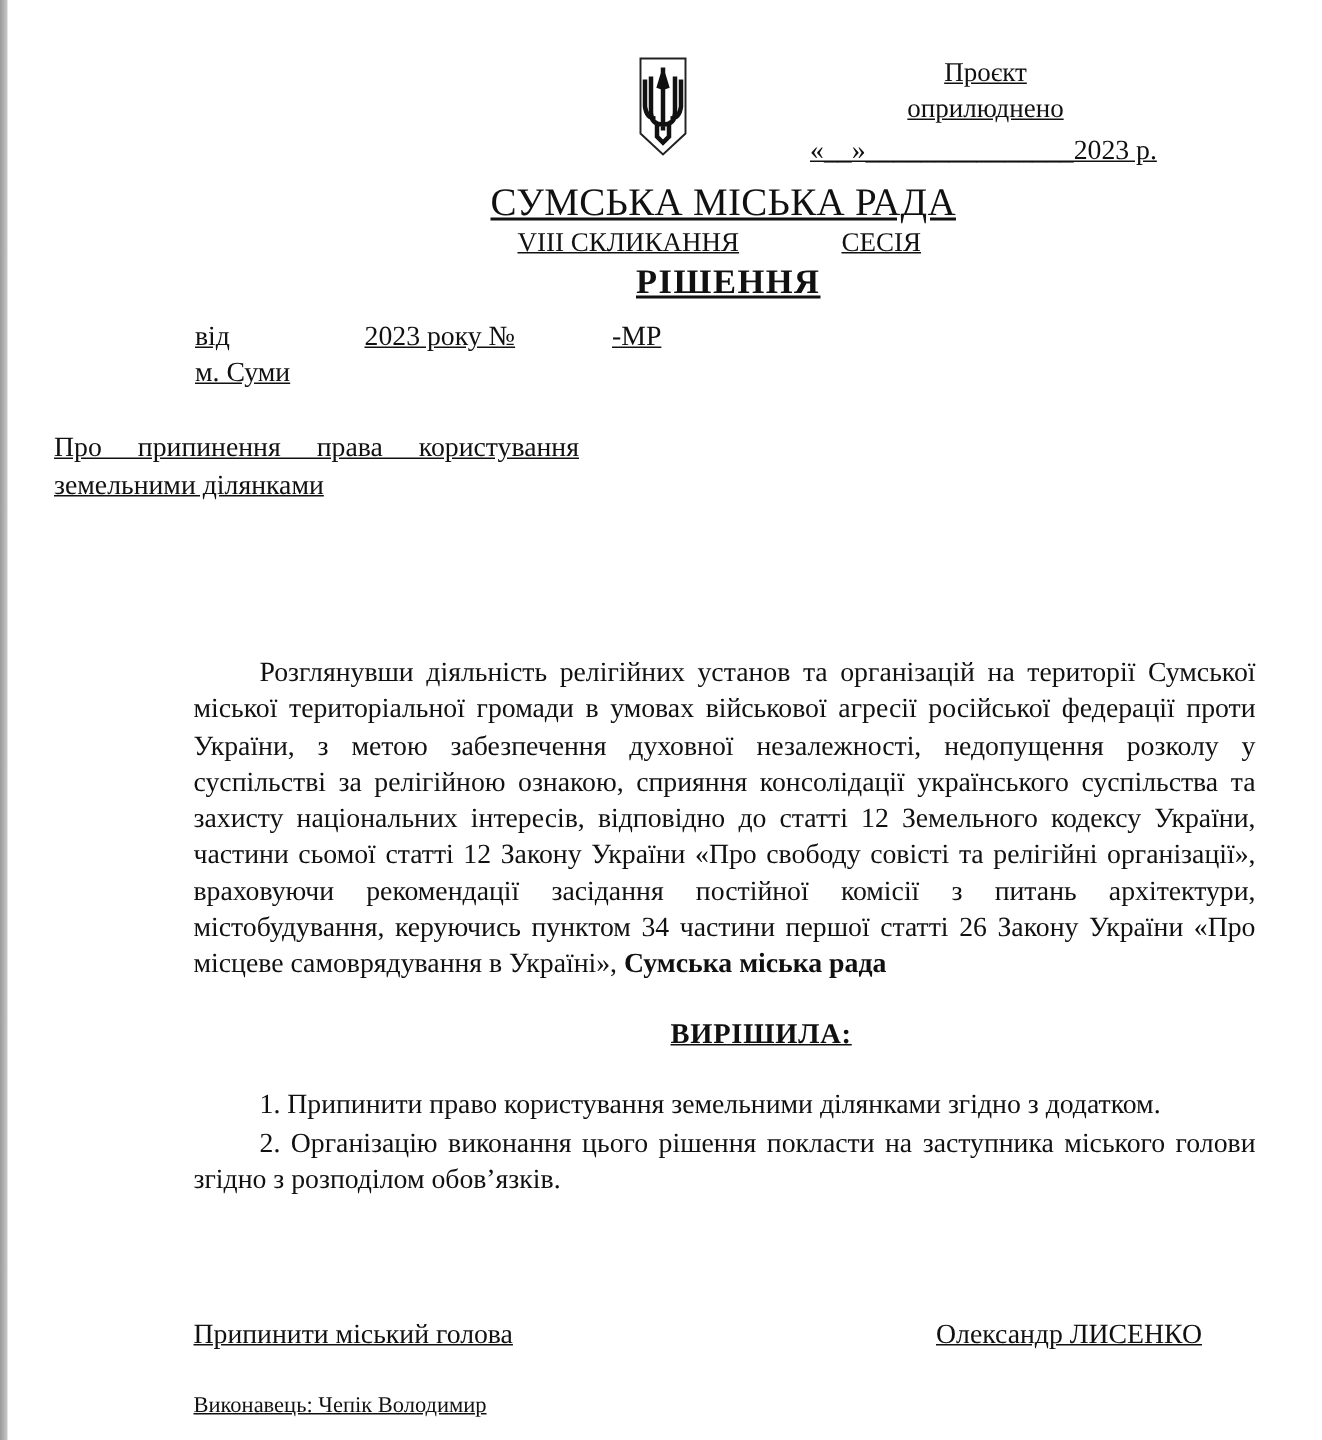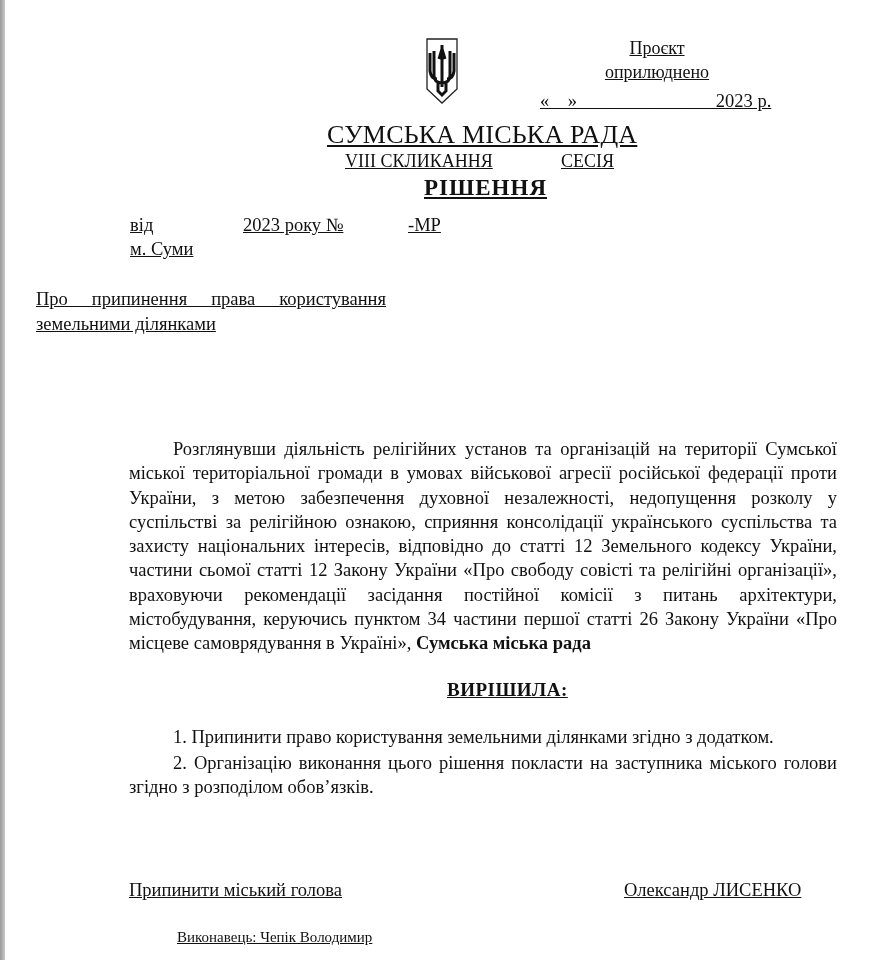--- a/index.html
+++ b/index.html
@@ -63,13 +63,13 @@
 
 <div class="abs resolved" style="left:447px;top:679px;">ВИРІШИЛА:</div>
 
 <div class="items">
   <p>1. Припинити право користування земельними ділянками згідно з додатком.</p>
   <p>2. Організацію виконання цього рішення покласти на заступника міського голови згідно з розподілом обов’язків.</p>
 </div>
 
 <div class="abs t18" style="left:129px;top:880px;">Припинити міський голова</div>
 <div class="abs t18" style="left:624px;top:880px;">Олександр ЛИСЕНКО</div>
-<div class="abs small" style="left:129px;top:929px;margin-left:48px;">Виконавець: Чепік Володимир</div>
+<div class="abs small" style="left:129px;top:929px;">Виконавець: Чепік Володимир</div>
 
 </body></html>

